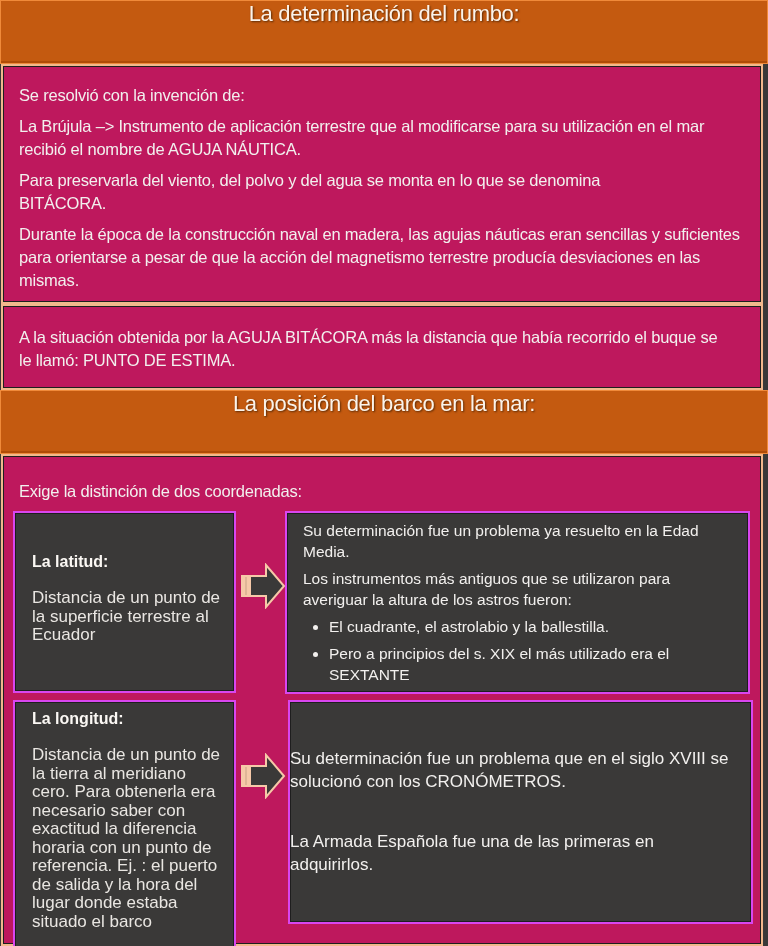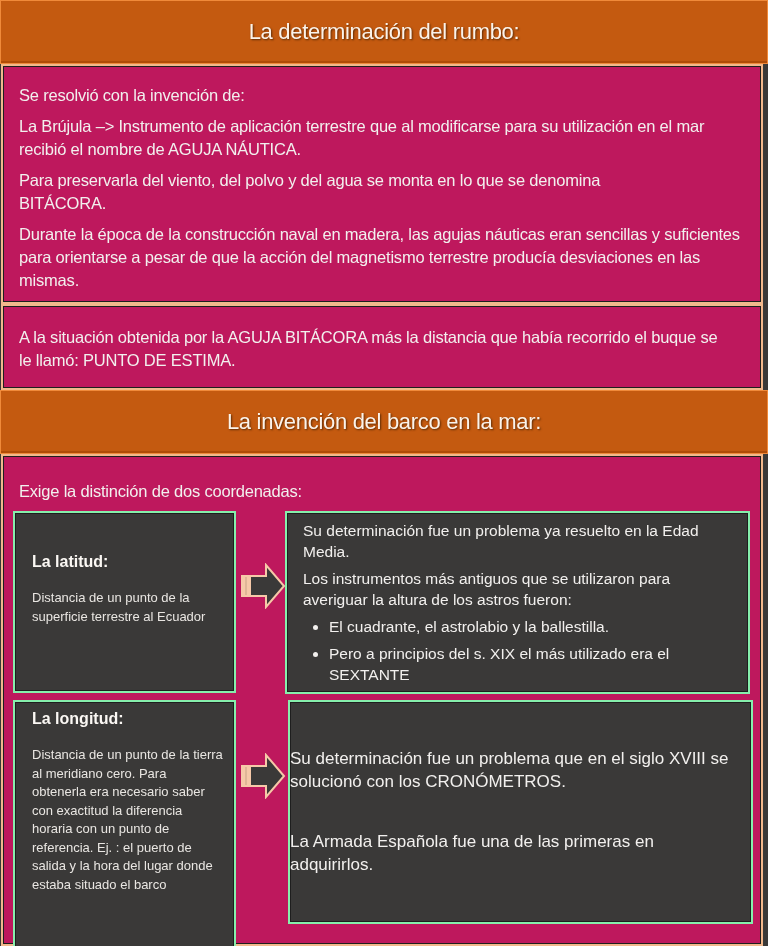--- a/index.html
+++ b/index.html
@@ -4,36 +4,36 @@
   <style>
     html, body { margin: 0; padding: 0; }
     body {
       width: 768px; height: 946px; background: #3a3938; position: relative; overflow: hidden;
       font-family: "Liberation Sans", "DejaVu Sans", sans-serif; color: #f2f0ee;
     }
     .banner {
       position: absolute; left: 0; width: 766px;
       background: #c45a10; border: 1px solid #f08a3a;
       box-shadow: inset 0 -2px 0 #b04c08;
-      display: flex; align-items: center; justify-content: center;
+      display: flex; align-items: flex-start; justify-content: center;
       font-size: 22px; color: #fbf3ea; text-shadow: 1px 1px 2px #5a2a05;
       letter-spacing: -0.3px;
     }
     .panel {
       position: absolute; left: 1px; width: 762px;
       background: #be185d; border: 2px solid #f2b88c;
       box-shadow: inset 0 0 0 1px #1e1e1e; box-sizing: border-box;
     }
     .panel p { margin: 0; font-size: 16.5px; line-height: 23px; letter-spacing: -0.2px; }
     .box {
-      position: absolute; background: #3a3938; border: 2px solid #86efac;
+      position: absolute; background: #3a3938; border: 2px solid #d946ef;
       box-shadow: inset 0 0 0 1px #1e1e1e; box-sizing: border-box;
     }
     .box-title { font-size: 16px; font-weight: bold; margin: 0; color: #fbf8f4; }
-    .box-desc { font-size: 13px; line-height: 18.5px; margin: 0; color: #e9e6e2; }
+    .box-desc { font-size: 17px; line-height: 18.5px; margin: 0; color: #e9e6e2; }
     .box p.body { margin: 0; font-size: 15.5px; line-height: 21px; }
     ul.bullets { margin: 6px 0 0 0; padding-left: 26px; list-style: disc; font-size: 15.5px; line-height: 21px; }
     ul.bullets li { margin-bottom: 6px; }
     .arrow { position: absolute; width: 46px; height: 46px; }
   </style>
 </head>
 <body>
 
 <div class="banner" style="top:0; height:62px;">
   <span>La determinación del rumbo:</span>
@@ -44,21 +44,21 @@
   <p style="margin-bottom:8px;">La Brújula –&gt; Instrumento de aplicación terrestre que al modificarse para su utilización en el mar recibió el nombre de AGUJA NÁUTICA.</p>
   <p style="margin-bottom:8px; padding-right:90px;">Para preservarla del viento, del polvo y del agua se monta en lo que se denomina BITÁCORA.</p>
   <p>Durante la época de la construcción naval en madera, las agujas náuticas eran sencillas y suficientes para orientarse a pesar de que la acción del magnetismo terrestre producía desviaciones en las mismas.</p>
 </div>
 
 <div class="panel" style="top:304px; height:86px; padding:20px 40px 0 16px;">
   <p>A la situación obtenida por la AGUJA BITÁCORA más la distancia que había recorrido el buque se le llamó: PUNTO DE ESTIMA.</p>
 </div>
 
 <div class="banner" style="top:390px; height:62px;">
-  <span>La invención del barco en la mar:</span>
+  <span>La posición del barco en la mar:</span>
 </div>
 
 <div class="panel" style="top:454px; height:492px;">
   <p style="position:absolute; left:16px; top:24px;">Exige la distinción de dos coordenadas:</p>
 </div>
 
 <div class="box" style="left:13px; top:511px; width:223px; height:182px; padding:40px 10px 0 17px;">
   <p class="box-title">La latitud:</p>
   <p class="box-desc" style="margin-top:18px;">Distancia de un punto de la superficie terrestre al Ecuador</p>
 </div>

